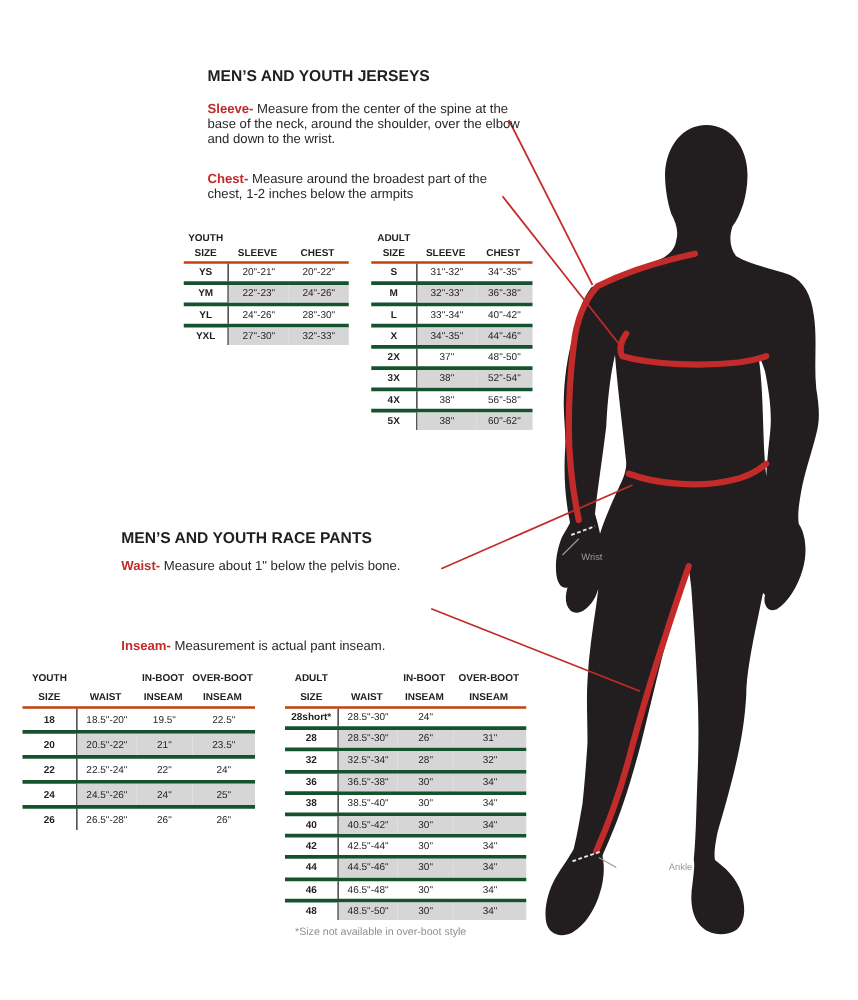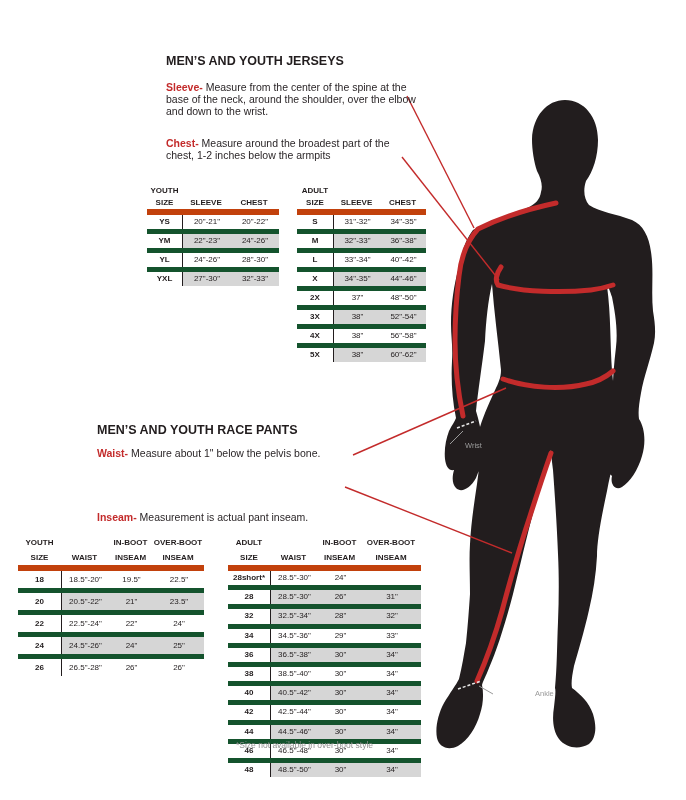--- a/index.html
+++ b/index.html
@@ -13,23 +13,23 @@
   .nowrap{white-space:nowrap;}
   .red-label{color:#c32b2b;font-weight:bold;}
   .gray-note{font-size:8.5px;color:#8f8f8f;}
   .tiny-gray{font-size:7.5px;color:#9a9a9a;margin-left:39px;}
 
   
   .fit-table{position:absolute;font-size:8px;color:#221d1e;}
   .trow{display:flex;}
   .tcell{text-align:center;white-space:nowrap;overflow:visible;}
   .thead-top{height:13px;line-height:13px;}
-  .thead{height:12px;line-height:12px;border-bottom:6px solid #c2410c;}
+  .thead{height:12px;line-height:12px;border-bottom:2px solid #c2410c;}
   .thead .tcell,.thead-top .tcell{font-weight:bold;}
-  .tdata{height:14px;line-height:14px;border-bottom:5px solid #14532d;}
+  .tdata{height:14px;line-height:14px;border-bottom:3px solid #14532d;}
   .tdata:last-child{border-bottom:none;}
   .tdata .c0{border-right:1px solid #221d1e;font-weight:bold;}
   .tdata.shaded .tcell:not(.c0){background:#d6d6d6;}
 
   .t-jy .c0{width:35px;} .t-jy .c1{width:48px;} .t-jy .c2{width:48px;}
   .t-ja .c0{width:36px;} .t-ja .c1{width:47px;} .t-ja .c2{width:45px;}
 
   .t-py .thead-top,.t-pa .thead-top{height:14px;line-height:14px;}
   .t-py .thead,.t-pa .thead{height:15px;line-height:15px;}
   .t-py .tdata{height:17px;line-height:17px;}
@@ -296,26 +296,20 @@
         <div class="tcell c1">28.5"-30"</div>
         <div class="tcell c2">26"</div>
         <div class="tcell c3">31"</div>
       </div>
       <div class="trow tdata shaded">
         <div class="tcell c0">32</div>
         <div class="tcell c1">32.5"-34"</div>
         <div class="tcell c2">28"</div>
         <div class="tcell c3">32"</div>
       </div>
-      <div class="trow tdata">
-        <div class="tcell c0">34</div>
-        <div class="tcell c1">34.5"-36"</div>
-        <div class="tcell c2">29"</div>
-        <div class="tcell c3">33"</div>
-      </div>
       <div class="trow tdata shaded">
         <div class="tcell c0">36</div>
         <div class="tcell c1">36.5"-38"</div>
         <div class="tcell c2">30"</div>
         <div class="tcell c3">34"</div>
       </div>
       <div class="trow tdata">
         <div class="tcell c0">38</div>
         <div class="tcell c1">38.5"-40"</div>
         <div class="tcell c2">30"</div>

